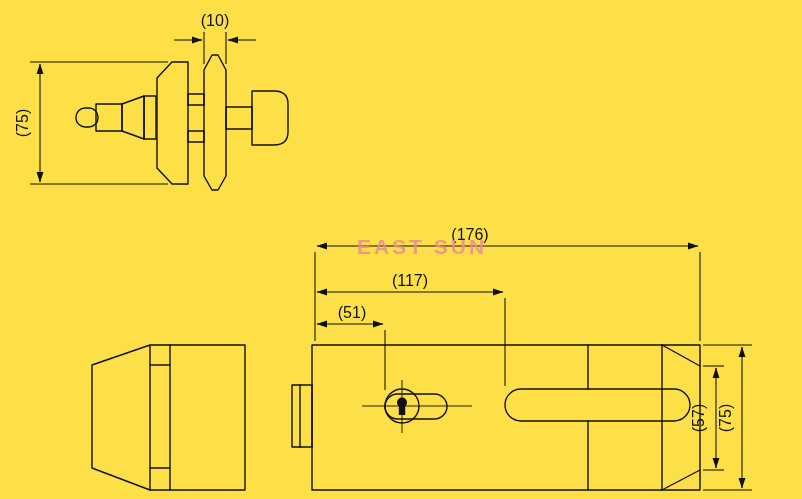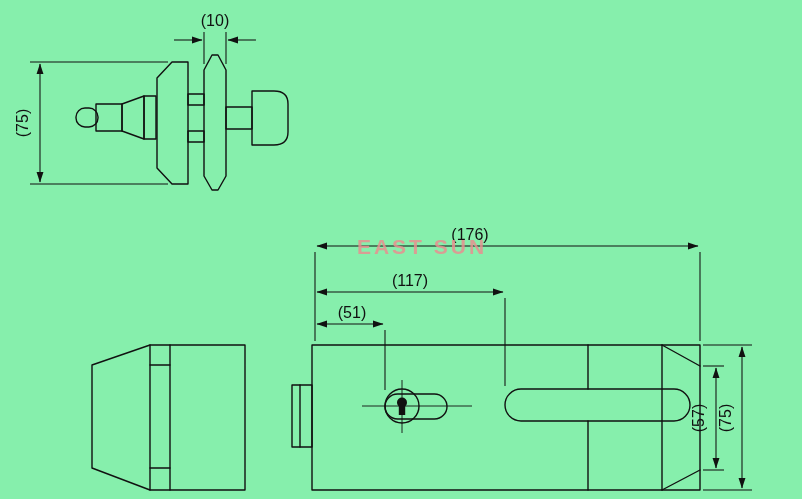--- a/index.html
+++ b/index.html
@@ -1,19 +1,19 @@
 <!DOCTYPE html>
 <html><head>
 <meta charset="utf-8">
 <style>
   html,body{margin:0;padding:0;background:#ffffff;}
   .stage{
     position:relative;
     width:802px;height:499px;
-    background:#86efac;
+    background:#fde047;
     overflow:hidden;
     font-family:"Liberation Sans", sans-serif;
   }
   svg{position:absolute;inset:0;}
   
   .ol{fill:none;stroke:#111;stroke-width:1.4;stroke-linejoin:round;stroke-linecap:round;}
   
   .dl{fill:none;stroke:#111;stroke-width:1.05;}
   
   .cl{fill:none;stroke:#111;stroke-width:0.9;}

